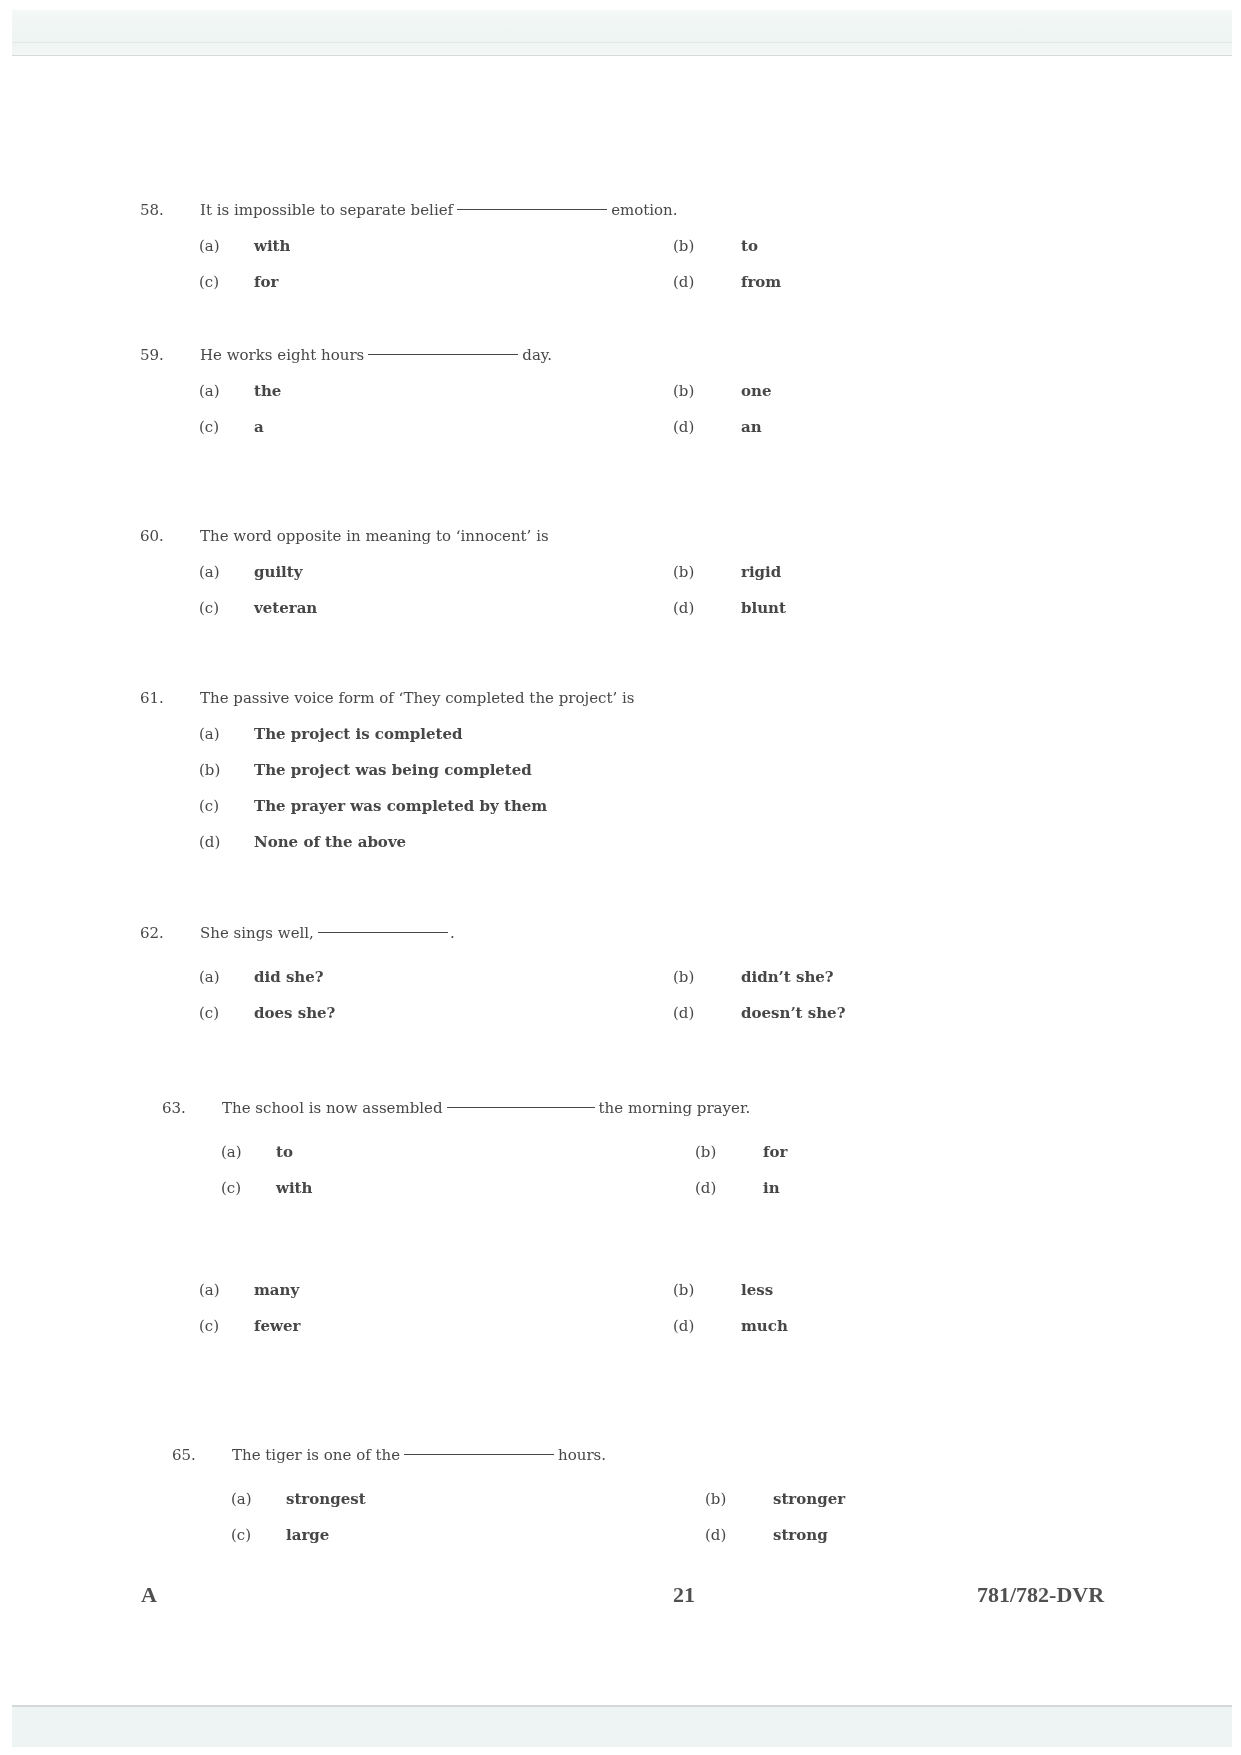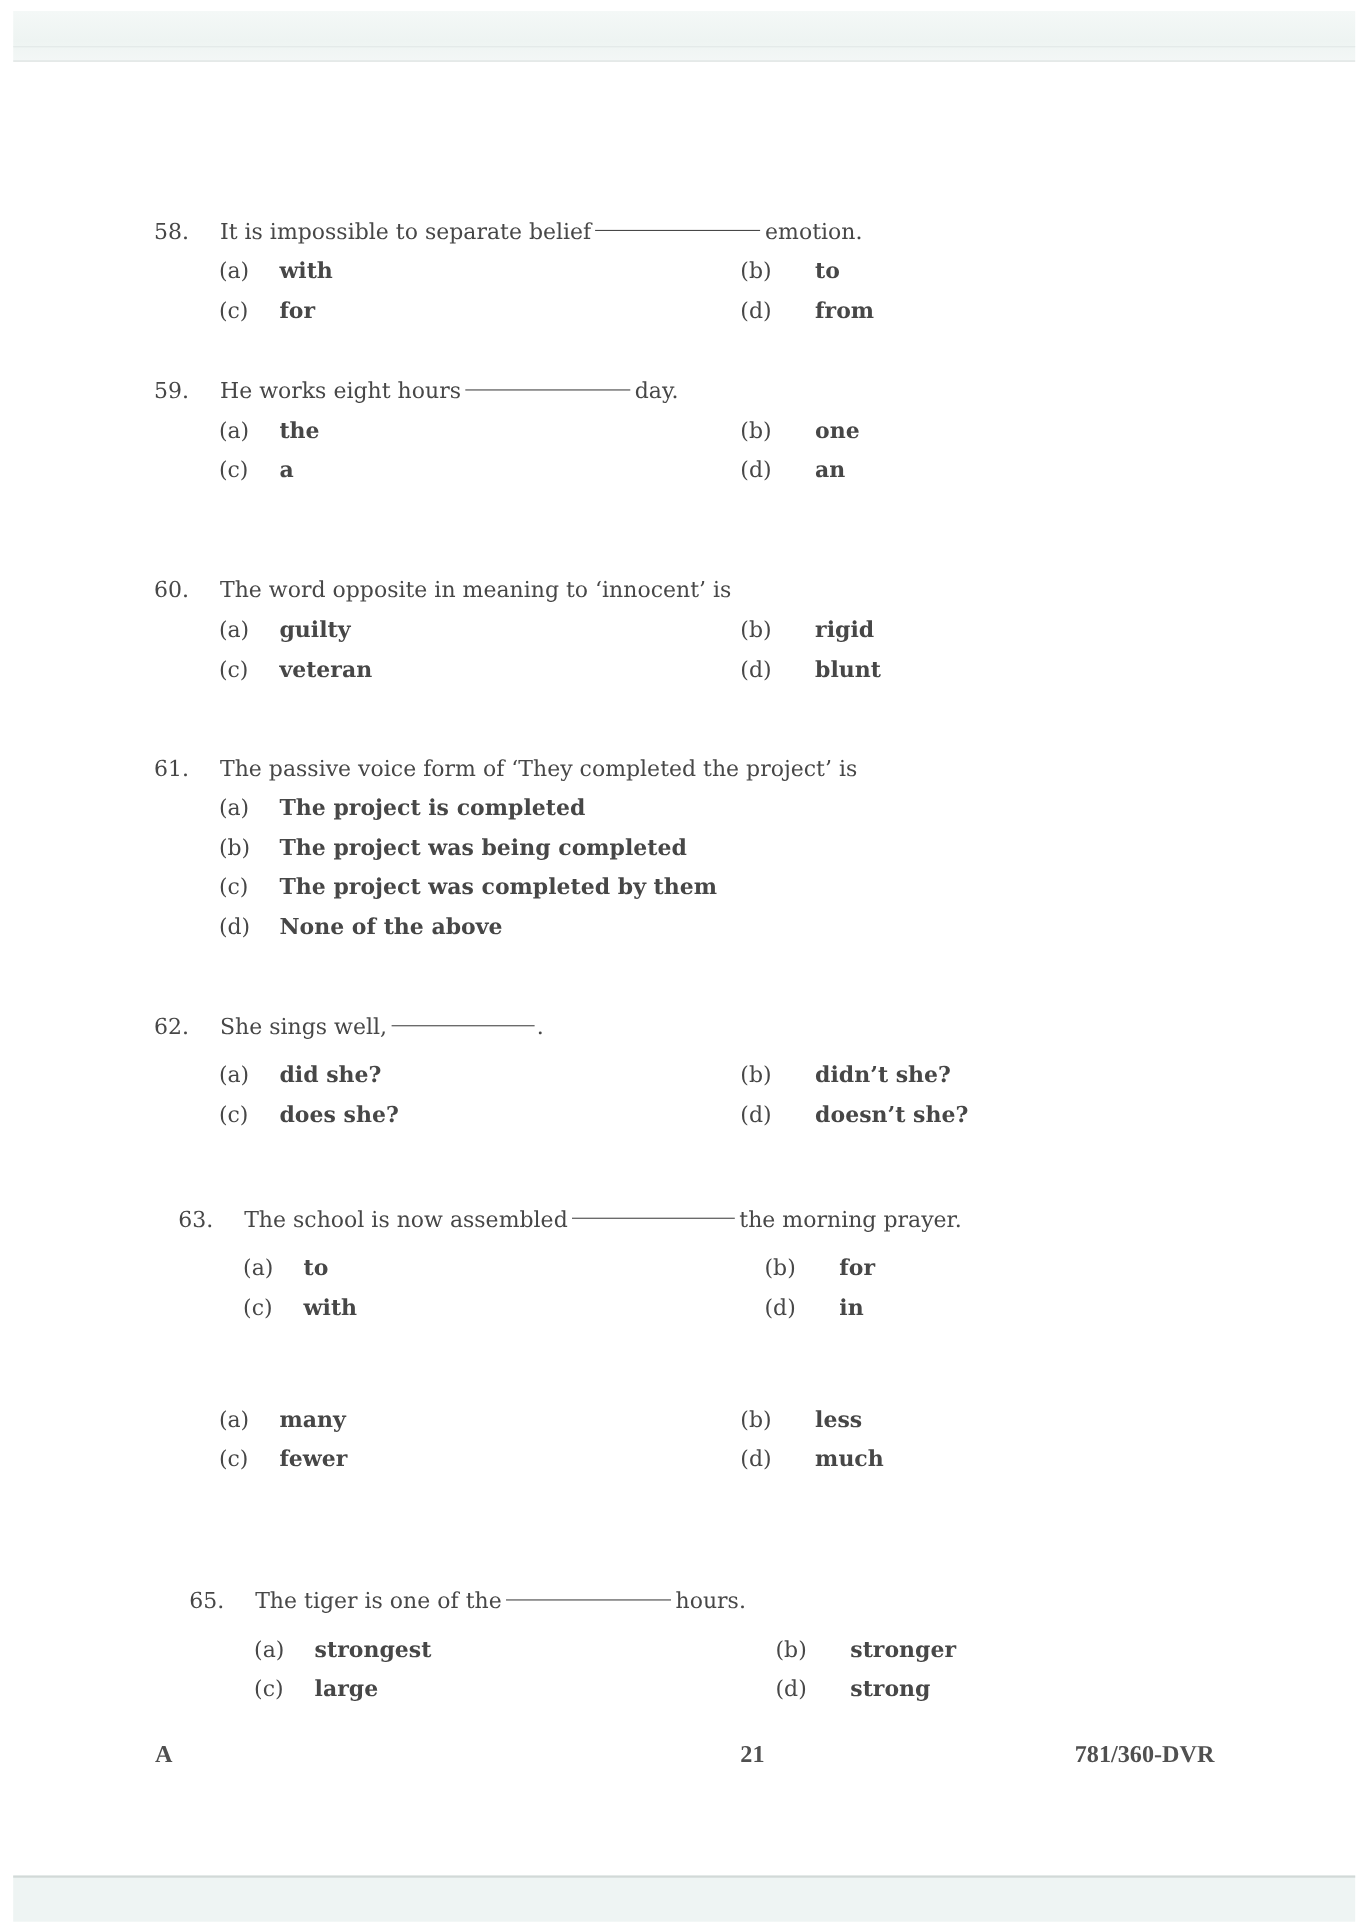--- a/index.html
+++ b/index.html
@@ -38,21 +38,21 @@
       top: 1705px;
       width: 1220px;
       height: 40px;
       background: #eef4f3;
       border-top: 2px solid #d2d9d7;
     }
     .question {
       position: absolute;
       left: 140px;
       width: 1000px;
-      font-size: 20px;
+      font-size: 15px;
       line-height: 36px;
     }
     .q-stem {
       position: relative;
       height: 36px;
       white-space: nowrap;
     }
     .q-num {
       position: absolute;
       left: 0;
@@ -222,21 +222,21 @@
     </div>
     <div class="opt-row">
       <div class="opt left">
           <span class="lbl">(b)</span>
           <span class="txt">The project was being completed</span>
         </div>
     </div>
     <div class="opt-row">
       <div class="opt left">
           <span class="lbl">(c)</span>
-          <span class="txt">The project was completed by them</span>
+          <span class="txt">The prayer was completed by them</span>
         </div>
     </div>
     <div class="opt-row">
       <div class="opt left">
           <span class="lbl">(d)</span>
           <span class="txt">None of the above</span>
         </div>
     </div>
   </div>
 </div>
@@ -358,15 +358,15 @@
       <div class="opt right">
           <span class="lbl">(d)</span>
           <span class="txt">strong</span>
         </div>
     </div>
   </div>
 </div>
 
 <div class="footer footer-left">A</div>
 <div class="footer footer-center">21</div>
-<div class="footer footer-right">781/360-DVR</div>
+<div class="footer footer-right">781/782-DVR</div>
 
 <div class="scan-band-bottom"></div>
 
 </body></html>

